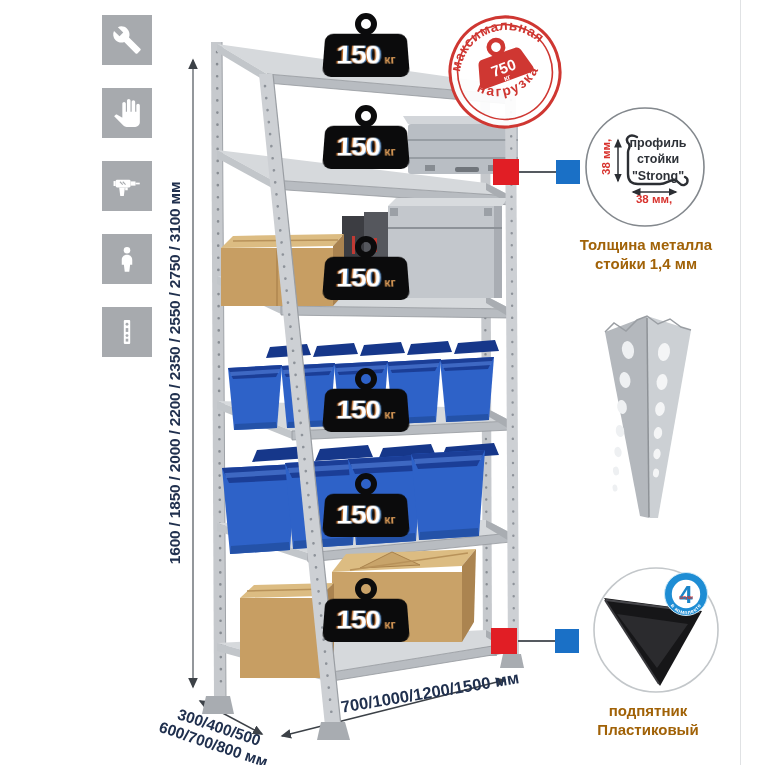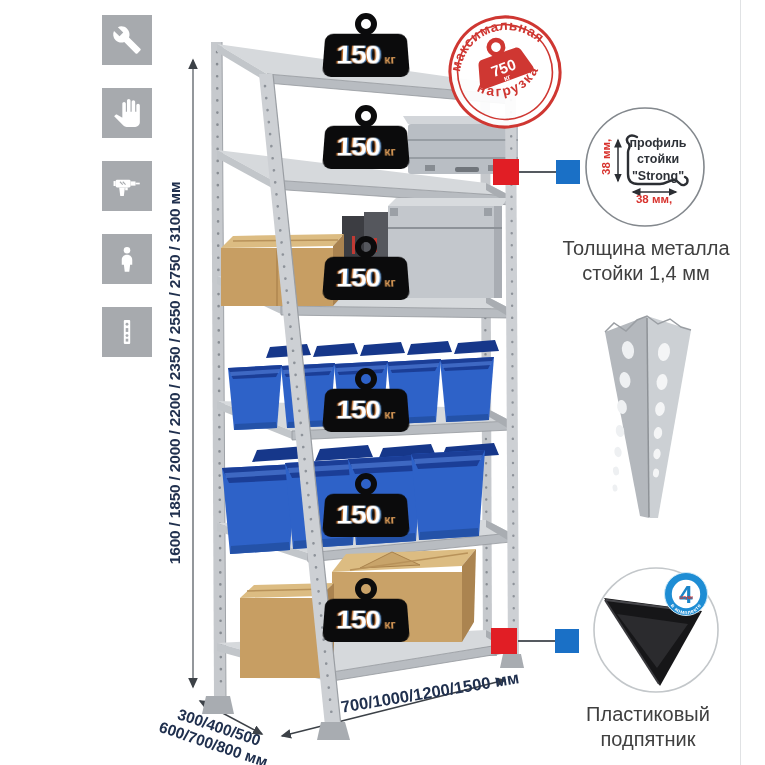--- a/index.html
+++ b/index.html
@@ -26,22 +26,22 @@
   
   .weight{position:absolute;width:88px;}
   .w-ring{width:22px;height:22px;border:6px solid #0b0b0c;border-radius:50%;margin:0 auto;}
   .w-body{width:88px;height:48px;margin-top:-6px;background:#0b0b0c;border-radius:9px;
           transform:perspective(120px) rotateX(12deg);transform-origin:50% 100%;
           display:flex;align-items:center;justify-content:center;}
   .w-num{color:#fff;font-size:29px;font-weight:bold;letter-spacing:-1px;
          text-shadow:-1.5px 0 0 #b96a2a,1.5px 0 0 #4d7fb4;}
   .w-unit{color:#dd9c58;font-size:13px;font-weight:bold;margin-left:4px;margin-top:10px;}
   
-  .cap{position:absolute;width:180px;text-align:center;font-size:20px;font-weight:400;
-       color:#404040;line-height:1.25;}
+  .cap{position:absolute;width:180px;text-align:center;font-size:15px;font-weight:700;
+       color:#a16207;line-height:1.25;}
   .stamp{position:absolute;left:446px;top:13px;}
 </style>
 </head>
 <body>
 
 <div class="stage">
 
   <svg class="scene" width="765" height="765" viewBox="0 0 765 765">
     <defs>
       <marker id="ah" markerWidth="9" markerHeight="9" refX="6" refY="3.2" orient="auto-start-reverse">
@@ -371,17 +371,17 @@
         <textPath href="#arcB" startOffset="50%" text-anchor="middle">нагрузка</textPath>
       </text>
     </g>
   </svg>
 
   <div class="cap" style="left:556px;top:236px">
     <div>Толщина металла</div>
     <div>стойки 1,4 мм</div>
   </div>
   <div class="cap" style="left:558px;top:702px">
+    <div>подпятник</div>
     <div>Пластиковый</div>
-    <div>подпятник</div>
   </div>
 
 </div>
 
 </body></html>

